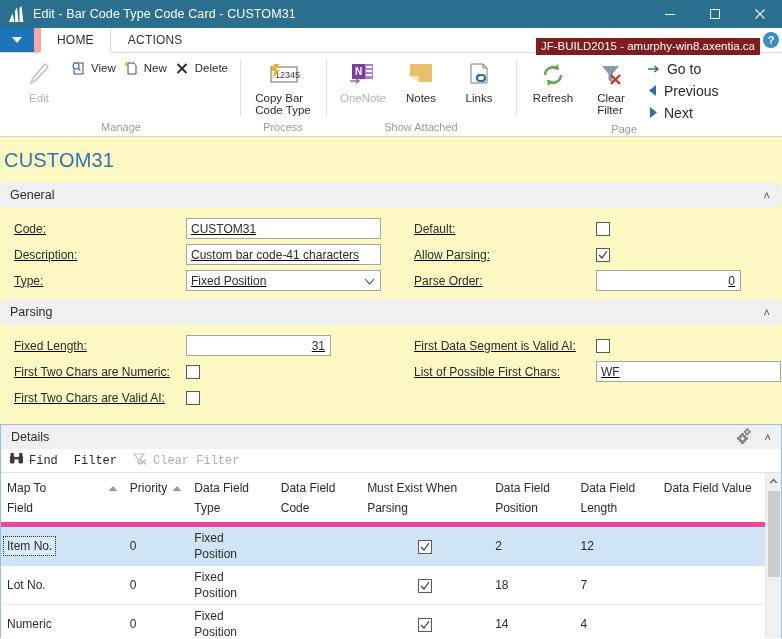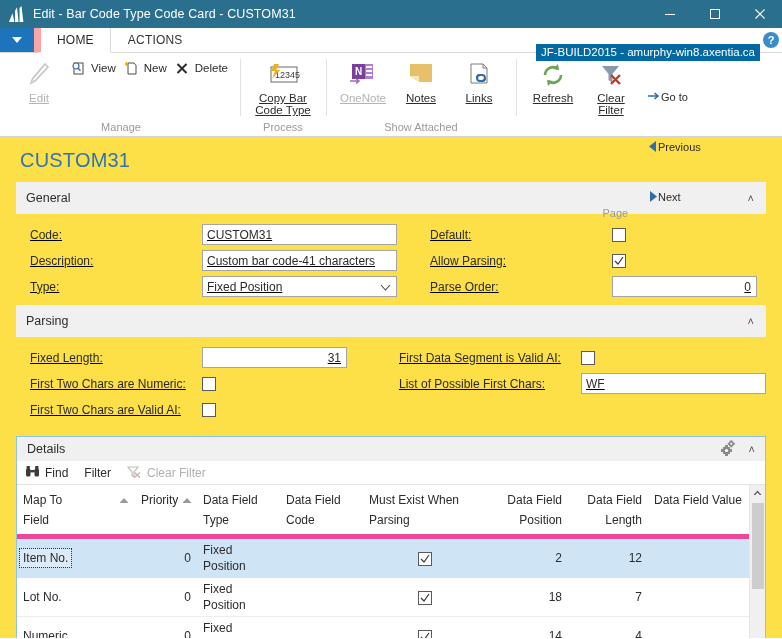--- a/index.html
+++ b/index.html
@@ -74,22 +74,22 @@
   .tab.active {
     border-left: 7px solid #fca5a5;
     border-right: 1px solid #d9d9d9;
     border-bottom: 1px solid #ffffff;
     margin-bottom: -1px;
     background: #ffffff;
   }
   .tab.inactive { color: #333; }
   .server-badge {
     position: absolute;
-    right: 22px; top: 16px;
-    background: #0369a1;
+    right: 22px; top: 10px;
+    background: #7f1d1d;
     color: #ffffff;
     font-size: 11.5px;
     padding: 2px 5px 3px 5px;
     white-space: nowrap;
   }
   .help-icon {
     position: absolute;
     right: 3px; top: 4px;
     width: 16px; height: 16px;
     border-radius: 50%;
@@ -130,61 +130,60 @@
     font-size: 11px;
     color: #9a9a9a;
     padding-bottom: 2px;
   }
   .big-btn {
     width: 58px;
     display: flex; flex-direction: column; align-items: center;
     padding-top: 2px;
     font-size: 11.5px;
     color: #2b2b2b;
-    text-align: center;
     line-height: 12px;
-    text-decoration: underline;
   }
   .big-btn .glyph { height: 34px; display:flex; align-items:center; justify-content:center; }
   .big-btn.wide { width: 70px; }
   .big-btn.dim { color: #b3b3b3; }
   .small-col { display: flex; gap: 1px; padding-top: 2px; }
   .small-btn {
     display: flex; align-items: center; gap: 5px;
     font-size: 11.5px; color: #2b2b2b;
     padding: 1px 4px 1px 2px;
     height: 20px;
   }
   .small-btn .sglyph { width: 16px; height: 16px; display:flex; align-items:center; justify-content:center; }
   .arrow-col { display: flex; flex-direction: column; gap: 2px; padding: 3px 6px 0 8px; }
-  .arrow-btn { display: flex; align-items: center; font-size: 11px; color: #2b2b2b; height: 20px; margin-top: 28px; }
+  .arrow-btn { display: flex; align-items: center; gap: 6px; font-size: 14px; color: #2b2b2b; height: 20px; }
 
   
   .page {
-    padding: 0 16px;
+    padding: 0 0;
     height: calc(639px - 28px - 25px - 85px);
     overflow: hidden;
-    background: #fde047;
+    background: #fef9c3;
   }
   .page-title {
     color: #2e75b6;
     font-size: 20px;
     padding: 12px 4px 10px 4px;
     letter-spacing: .2px;
   }
 
   
   .fasttab-head {
     background: #f0f0f0;
-    height: 32px;
+    height: 26px;
     display: flex; align-items: center;
     padding: 0 8px 0 10px;
     font-size: 12.5px;
     color: #2b2b2b;
     justify-content: space-between;
+    border-radius: 7px;
   }
   .chev {
     color: #4a4a4a;
     font-size: 11px;
     padding-right: 4px;
   }
   .fasttab-body { padding: 10px 0 8px 0; display: flex; }
   .col { display: flex; flex-direction: column; gap: 5px; }
   .col-left { width: 400px; padding-left: 14px; }
   .col-right { flex: 1; padding-left: 14px; }
@@ -231,20 +230,21 @@
   }
   .details-head-right { display: flex; align-items: center; gap: 12px; }
   .grid-toolbar {
     height: 24px;
     display: flex; align-items: center;
     padding-left: 8px;
     gap: 16px;
     font-size: 12px;
     background: #fff;
     border-bottom: 1px solid #e3e3e3;
+    font-family: Liberation Mono, monospace;
   }
   .tb-item { display: flex; align-items: center; gap: 5px; color: #2b2b2b; }
   .tb-item.dim { color: #b0b0b0; }
 
   table.grid {
     border-collapse: collapse;
     width: 100%;
     font-size: 12px;
     color: #2b2b2b;
     table-layout: fixed;
@@ -261,21 +261,21 @@
   table.grid td {
     padding: 3px 6px;
     border-bottom: 1px solid #ececec;
     height: 23px;
     line-height: 16px;
   }
   .th-inner { display: flex; justify-content: space-between; align-items: flex-start; gap: 4px; }
   .th-label { white-space: pre-line; }
   .sort-asc { color: #8c8c8c; font-size: 9px; line-height: 22px; }
   .a-left { text-align: left; }
-  .a-right { text-align: right; }
+  .a-right { text-align: left; }
   .a-center { text-align: center; }
   tr.sel td { background: #cfe4f5; border-bottom: 1px solid #cfe4f5; }
   .focus-cell {
     display: inline-block;
     outline: 1px dotted #333;
     padding: 1px 3px;
     margin: -1px -3px;
     background: #dcebf8;
   }
   .grid-wrap { display: flex; }

